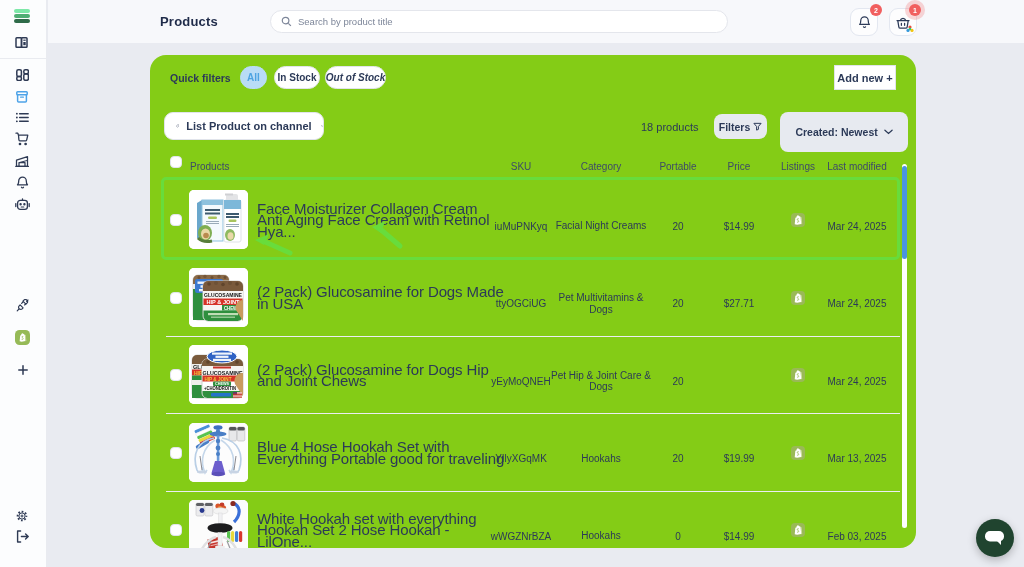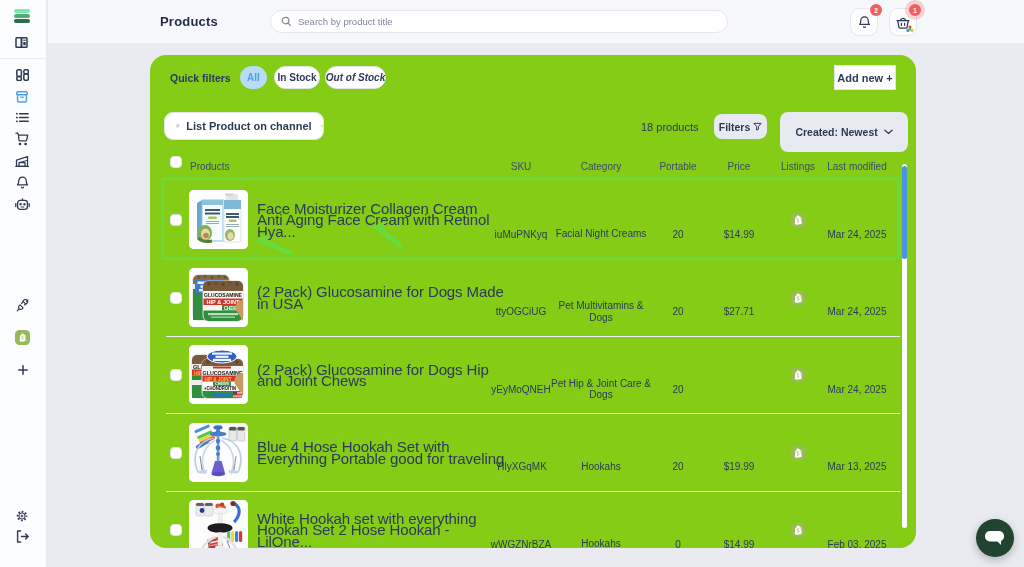--- a/index.html
+++ b/index.html
@@ -23,21 +23,21 @@
   .chk { position:absolute; width:12px; height:12px; background:#fff; border:1px solid #e0e4ec; border-radius:4px; }
   .pimg { position:absolute; left:39px; width:59px; height:59px; background:#fff; border-radius:5px; overflow:hidden; }
   .pname { position:absolute; left:107px; width:248px; letter-spacing:-0.1px; font-size:15px; line-height:11.5px; color:#2c3a58; }
   .cell { position:absolute; font-size:10px; color:#2c3a58; text-align:center; }
   .shopico { position:absolute; width:14px; height:14px; border-radius:4px; background:#9ab957; display:flex; align-items:center; justify-content:center; }
   .sep { position:absolute; left:16px; width:734px; height:1px; background:#ebedf2; }
   .row { position:absolute; left:0; width:766px; height:78px; }
   .row .chk { left:20px; top:33px; }
   .row .pimg { top:9px; }
   .row .pname { top:0; height:78px; display:flex; align-items:center; }
-  .row .cell { top:8px; height:90px; display:flex; align-items:center; justify-content:center; }
+  .row .cell { top:0; height:90px; display:flex; align-items:center; justify-content:center; }
   .row .shopico { top:32px; left:641px; }
   .csku { left:331px; width:80px; }
   .ccat { left:399px; width:104px; line-height:11.5px;text-align:center; }
   .cavl { left:508px; width:40px; }
   .cprc { left:559px; width:60px; }
   .cdat { left:667px; width:80px; }
 </style>
 </head>
 <body>
   <div class="abs" id="topbar"></div>

